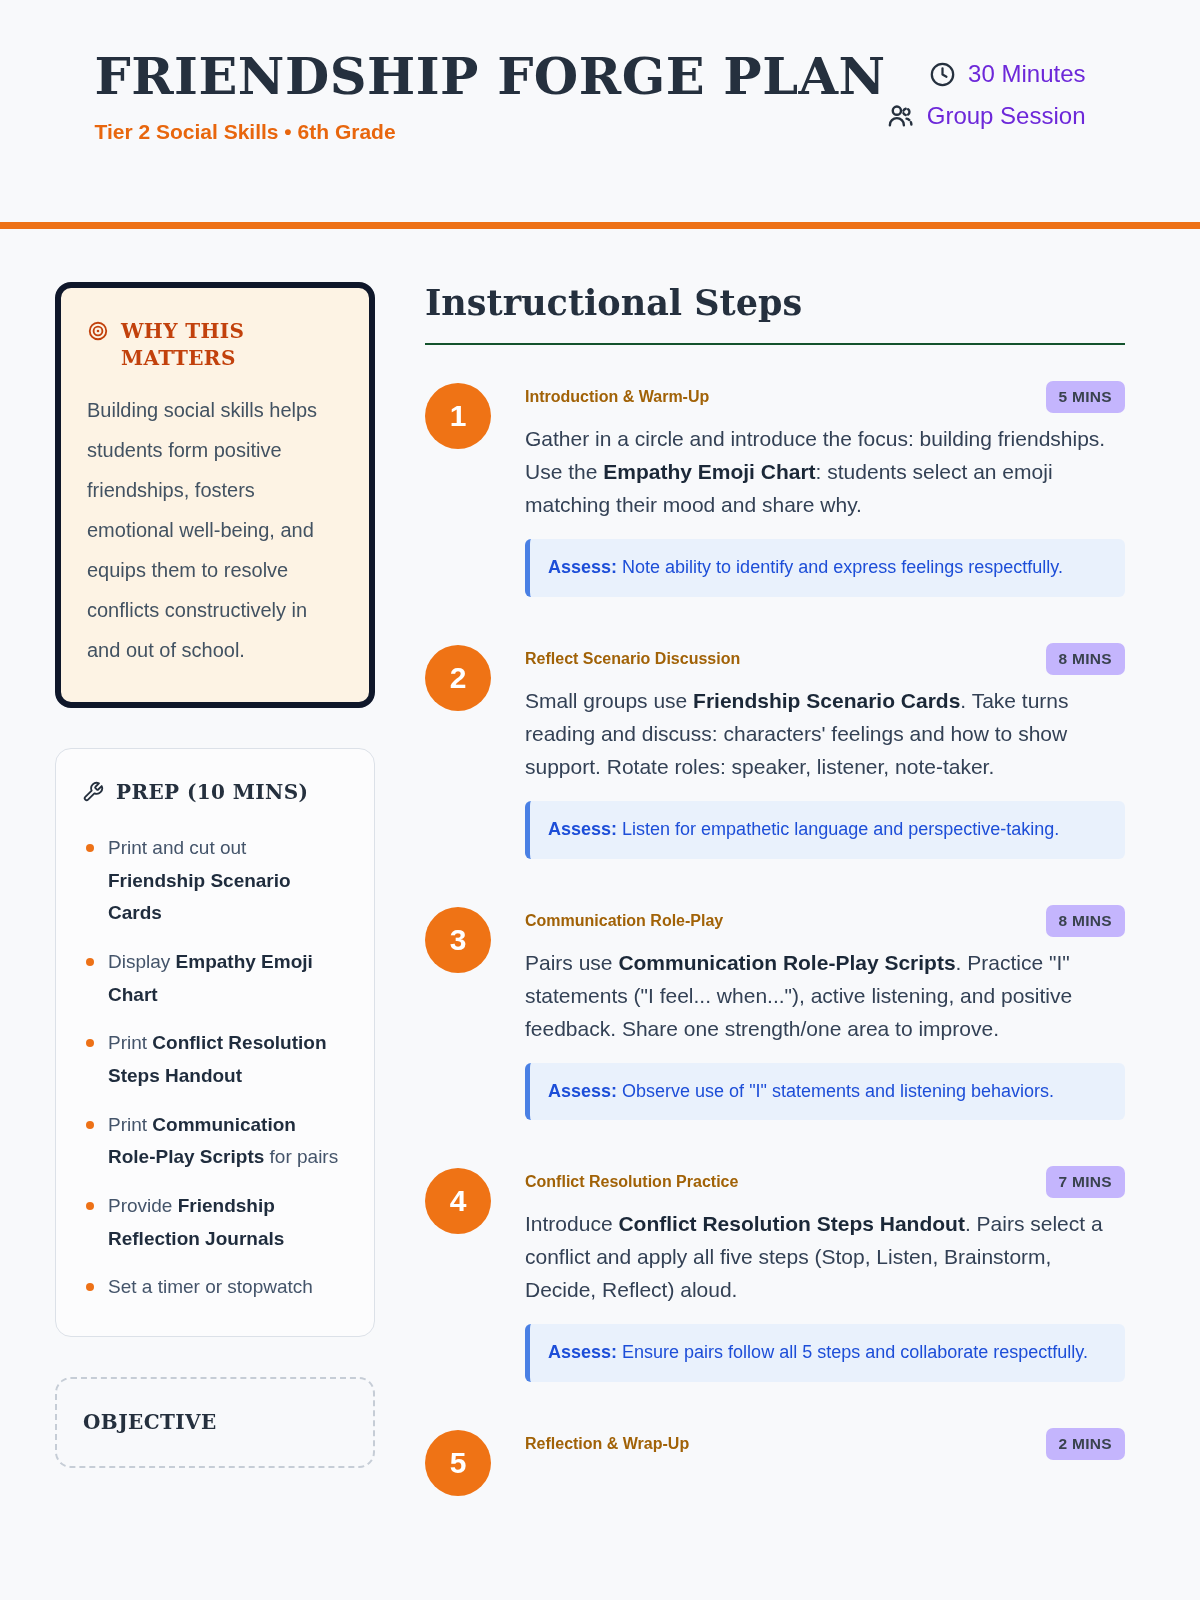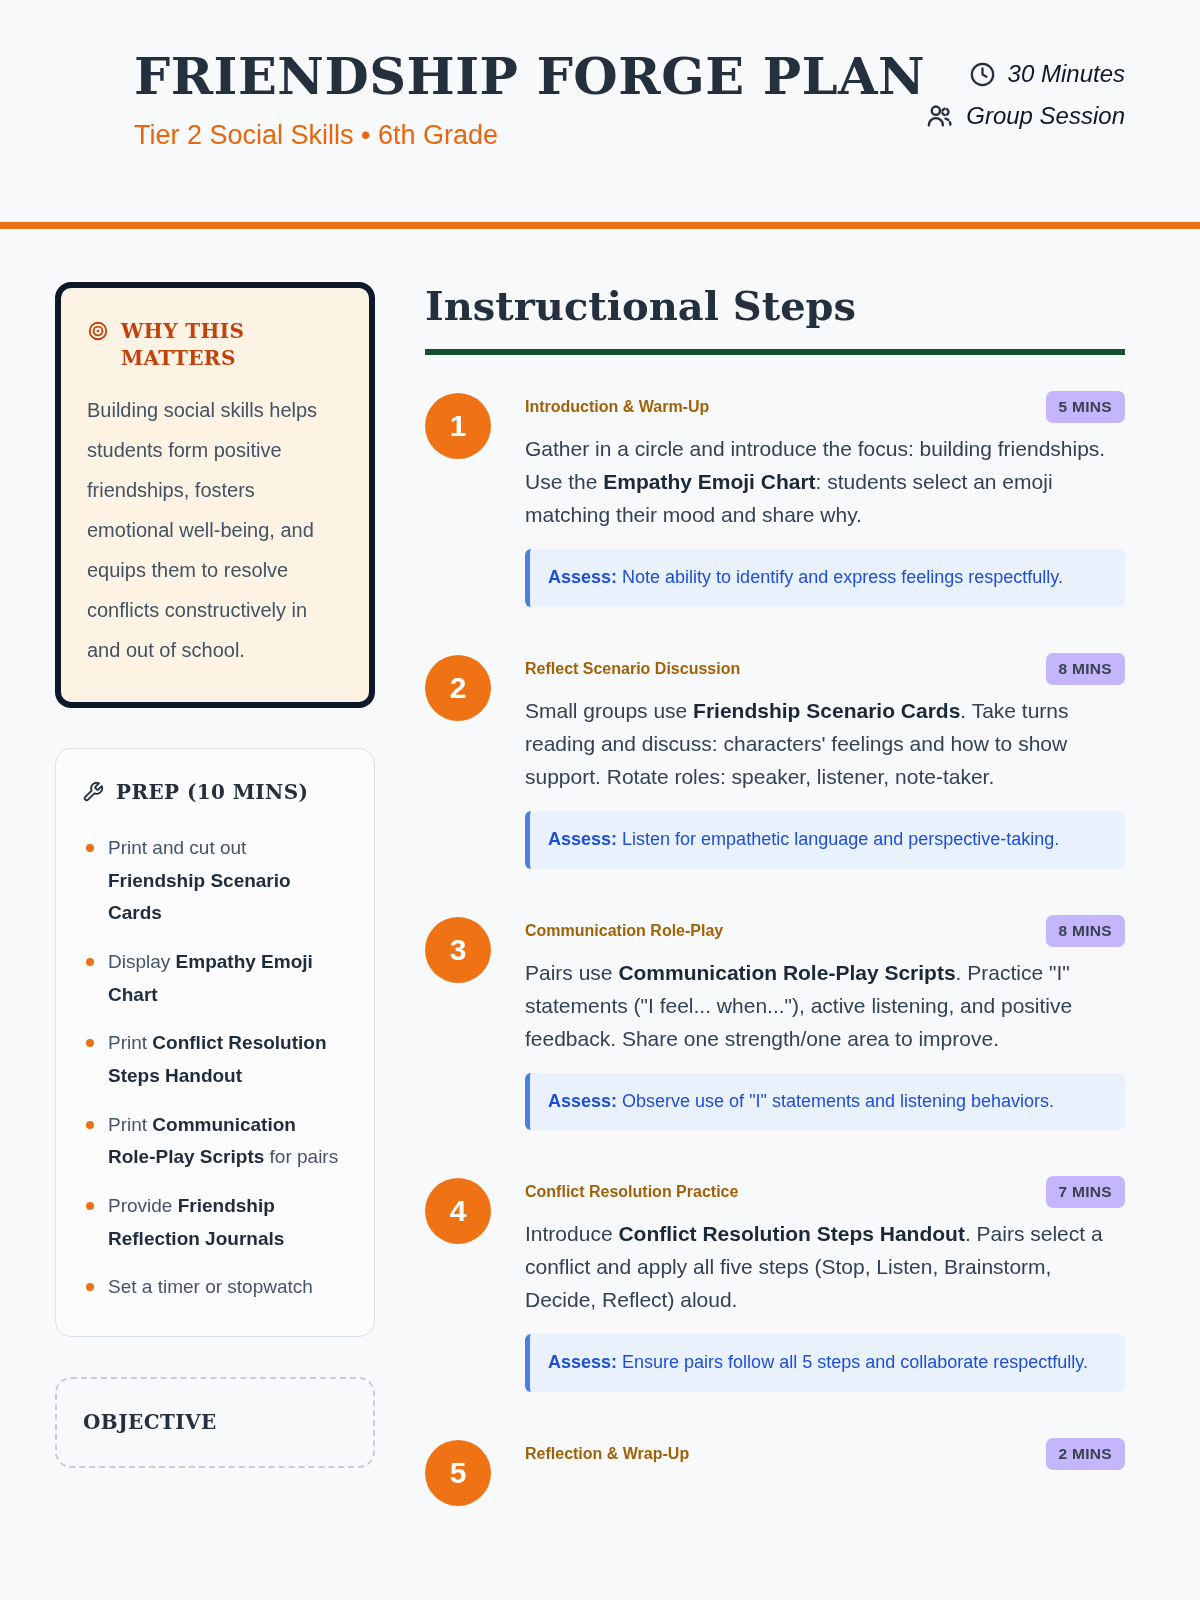--- a/index.html
+++ b/index.html
@@ -9,54 +9,53 @@
     overflow: hidden;
     background: #F8F9FB;
     font-family: "Liberation Sans", sans-serif;
     color: #3D4B5C;
   }
   .page { width: 1200px; height: 1600px; position: relative; }
 
   
   .header {
     display: flex;
-    justify-content: flex-end;
+    justify-content: center;
     align-items: flex-start;
     padding: 48px 75px 0 55px;
     height: 222px;
   }
   .page-title {
     font-family: "DejaVu Serif", serif;
     font-weight: 700;
     font-size: 51px;
     letter-spacing: 0.5px;
     color: #25303E;
     line-height: 1.1;
   }
   .page-subtitle {
     margin-top: 16px;
-    font-size: 27px;
-    font-weight: 400;
+    font-size: 21px;
+    font-weight: 700;
     color: #E8660D;
   }
   .header-meta {
     display: flex;
     flex-direction: column;
     align-items: flex-end;
     gap: 13px;
     padding-top: 12px;
   }
   .meta-row {
     display: flex;
     align-items: center;
     gap: 12px;
     font-size: 24px;
     font-weight: 500;
-    color: #0f172a;
-    font-style: italic;
+    color: #6d28d9;
   }
   .meta-row svg { display: block; }
 
   .orange-rule {
     width: 100%;
     height: 7px;
     background: #ED7117;
   }
 
   
@@ -134,24 +133,24 @@
     border: 2px dashed #C6CDD6;
     border-radius: 16px;
     padding: 30px 26px;
   }
   .objective-card .card-heading { color: #25303E; }
 
   
   .main-heading {
     font-family: "DejaVu Serif", serif;
     font-weight: 700;
-    font-size: 40px;
+    font-size: 35px;
     color: #25303E;
     padding-bottom: 20px;
-    border-bottom: 6px solid #14532d;
+    border-bottom: 2px solid #14532d;
   }
   .steps { margin-top: 36px; }
 
   .step {
     display: flex;
     gap: 34px;
     margin-bottom: 46px;
   }
   .step-circle {
     flex: 0 0 66px;

